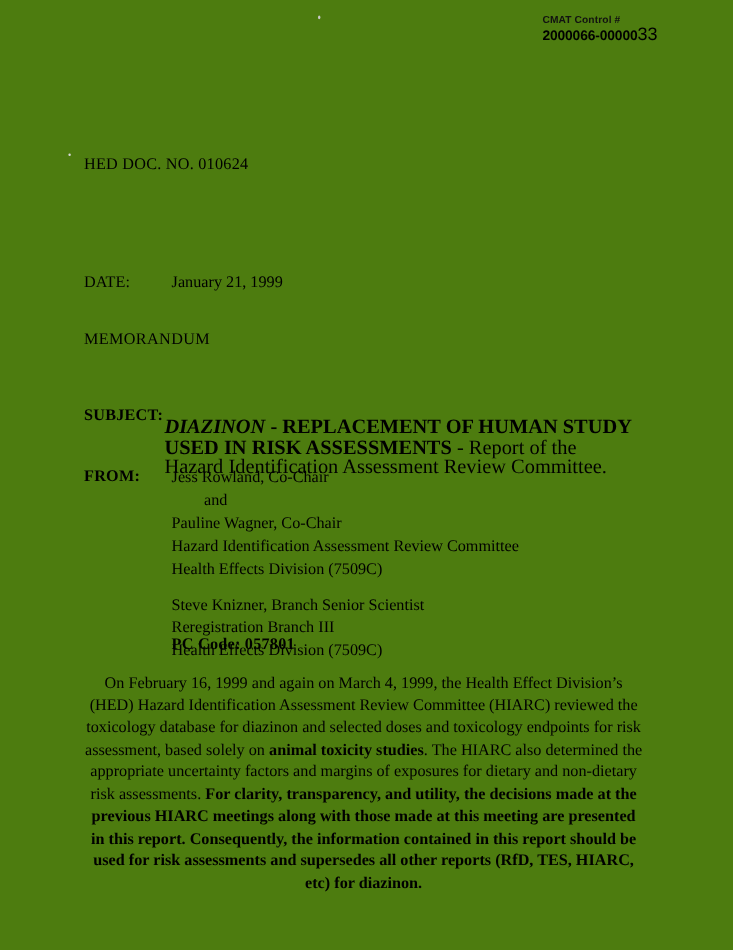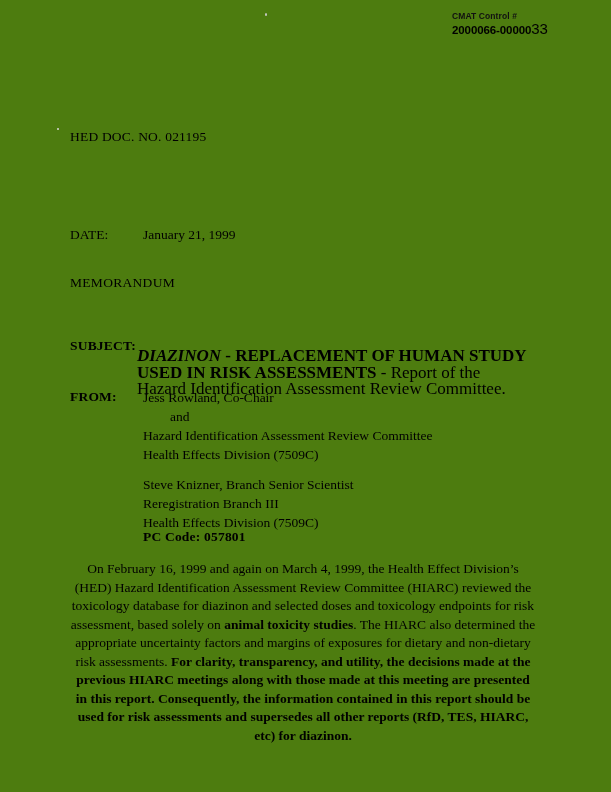--- a/index.html
+++ b/index.html
@@ -167,34 +167,35 @@
 <div class="page">
 
   <div class="speck speck-a"></div>
   <div class="speck speck-b"></div>
 
   <div class="control-stamp">
     <div class="cs-label">CMAT Control #</div>
     <div class="cs-number"><span>2000066-00000</span><span class="cs-serial">33</span></div>
   </div>
 
-  <div class="doc-no">HED DOC. NO. 021195</div>
+  <div class="doc-no">HED DOC. NO. 010624</div>
 
   <div class="row-label date-label">DATE:</div>
   <div class="row-value date-value">January 21, 1999</div>
 
   <div class="memorandum">MEMORANDUM</div>
 
   <div class="row-label subject-label">SUBJECT:</div>
   <div class="subject-block"><span class="sb-chem">DIAZINON</span><span class="sb-title"> - REPLACEMENT OF HUMAN STUDY USED IN RISK ASSESSMENTS</span><span class="sb-sub"> - Report of the Hazard Identification Assessment Review Committee.</span></div>
 
   <div class="row-label from-label">FROM:</div>
   <div class="from-block">
     <div>Jess Rowland, Co-Chair</div>
     <div class="fb-and">and</div>
+    <div>Pauline Wagner, Co-Chair</div>
     <div>Hazard Identification Assessment Review Committee</div>
     <div>Health Effects Division (7509C)</div>
     <div class="fb-gap"></div>
     <div>Steve Knizner, Branch Senior Scientist</div>
     <div>Reregistration Branch III</div>
     <div>Health Effects Division (7509C)</div>
   </div>
 
   <div class="pc-code">PC Code: 057801</div>
 

